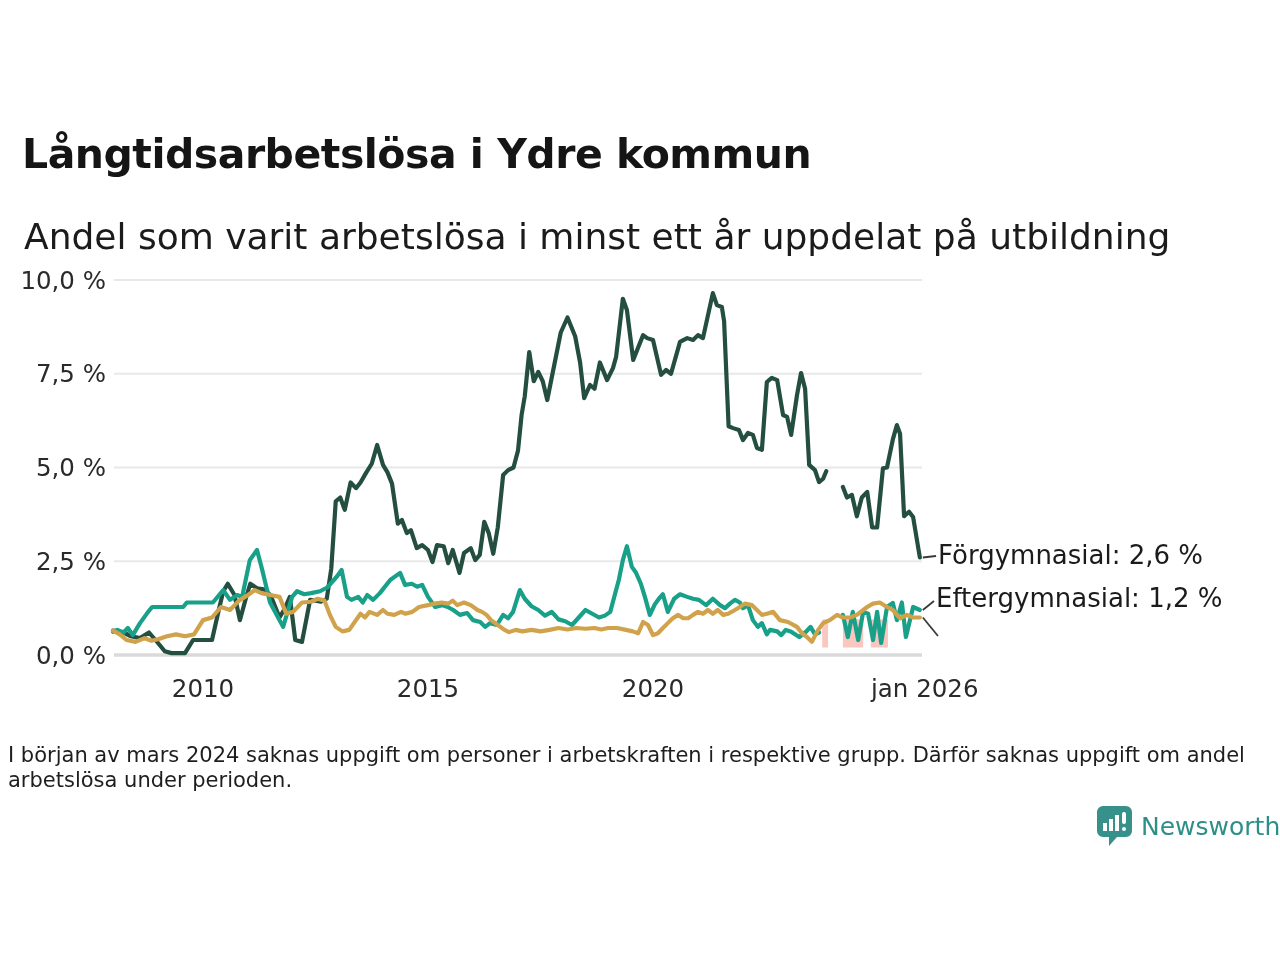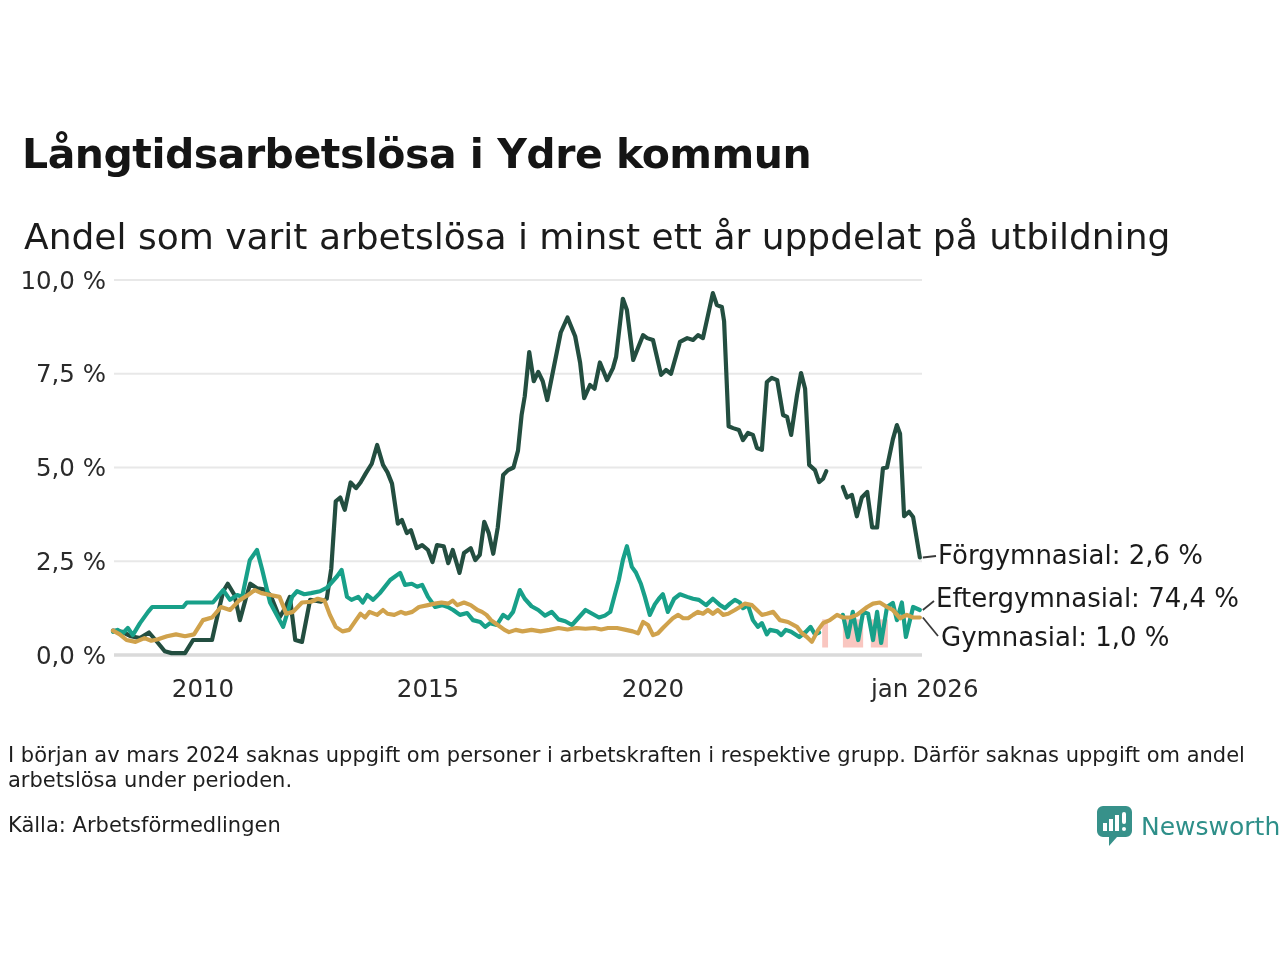--- a/index.html
+++ b/index.html
@@ -49,25 +49,23 @@
       <polyline points="842.9000000000012,487 846.9499999999975,497.5 851.9000000000033,494.875 856.8499999999988,516.25 861.8000000000045,497.5 867.1999999999996,491.875 872.1499999999951,527.5 877.1000000000008,527.5 882.9499999999955,468.25 887.000000000002,467.5 892.8499999999967,439.375 896.9000000000033,425.125 900.0500000000004,433.75 904.0999999999967,516.25 909.0500000000025,511.75 913.0999999999988,517 919.8500000000029,557.5" fill="none" stroke="#234e40" stroke-width="4.2" stroke-linejoin="round" stroke-linecap="round"></polyline>
       <polyline points="113,631.75 117.49999999999591,629.875 122.90000000000123,633.25 127.84999999999673,628 132.80000000000246,635.125 139.9999999999959,623.125 148.09999999999877,611.875 152.1499999999951,607 162.4999999999959,607 171.49999999999795,607 183.19999999999754,607 186.8000000000045,602.5 198.5000000000041,602.5 207.4999999999959,602.5 212.90000000000123,602.5 223.25000000000205,590.125 229.9999999999959,599.875 237.1999999999996,595 242.1499999999951,596.875 249.79999999999836,560.125 257.00000000000205,550 261.94999999999754,568.75 270.0500000000004,602.5 283.0999999999988,626.875 292.1000000000008,596.875 297.0499999999963,591.25 304.25,594.25 311.0000000000041,593.125 319.9999999999959,591.25 327.1999999999996,587.5 337.1000000000008,576.25 341.5999999999967,569.875 347.00000000000205,596.875 351.49999999999795,599.875 358.25000000000205,596.875 362.74999999999795,602.5 367.2500000000041,595 373.0999999999988,599.875 379.85000000000286,593.125 390.2000000000037,580 400.1000000000049,572.875 405.0500000000004,584.875 411.8000000000045,583.75 417.1999999999996,586.75 422.1499999999951,584.875 428,596.875 435.2000000000037,607 441.94999999999754,605.125 447.80000000000246,607 453.19999999999754,610 459.95000000000164,614.875 467.1499999999951,613 473,620.125 480.2000000000037,622 485.1499999999992,626.875 490.1000000000049,623.125 496.8499999999988,625 503.1500000000033,614.875 508.0999999999988,618.25 513.0500000000045,611.875 519.7999999999984,590.125 524.7500000000041,598.75 531.499999999998,606.25 538.250000000002,610 544.9999999999959,615.625 551.75,611.875 558.5000000000041,619.375 565.249999999998,621.25 572.000000000002,625 578.7499999999959,617.5 585.5,610 592.2500000000041,613.75 598.999999999998,617.5 604.8500000000029,615.625 610.249999999998,611.875 614.7500000000041,595 618.8000000000004,580 622.8499999999967,560.125 626.9000000000033,546.25 631.8499999999988,566.875 635.8999999999951,572.5 640.8500000000008,583.75 644.8999999999971,596.875 649.8500000000029,614.875 654.7999999999984,604.375 658.8500000000049,598.75 662.9000000000012,594.25 667.8499999999967,611.875 674.1500000000012,598.75 679.9999999999959,594.25 687.1999999999996,596.875 693.0500000000045,598.75 698.8999999999992,599.875 706.1000000000029,605.125 712.8499999999967,598.75 720.0500000000004,605.125 724.9999999999959,608.125 729.9500000000016,603.625 734.8999999999971,599.875 739.8500000000029,602.5 743,608.125 747.9499999999955,605.125 752.9000000000012,620.125 757.8499999999967,626.875 761.9000000000033,623.125 766.8499999999988,634.375 769.9999999999959,629.875 777.1999999999996,631.375 781.2499999999959,635.125 785.750000000002,629.875 791.1499999999971,631.75 799.25,637 806.0000000000041,631.75 810.5,626.875 814.9999999999959,634.375 819.0500000000025,632.5" fill="none" stroke="#18a089" stroke-width="4.2" stroke-linejoin="round" stroke-linecap="round"></polyline>
       <polyline points="842.9000000000012,614.875 847.8499999999967,637 852.8000000000025,611.875 858.1999999999975,640 863.1500000000033,611.875 868.0999999999988,613.75 873.0500000000045,640 877.1000000000008,611.875 881.1499999999971,643 887.000000000002,607 892.8499999999967,602.875 896.9000000000033,620.125 901.8499999999988,602.5 905.8999999999951,637 913.0999999999988,607 919.8500000000029,610" fill="none" stroke="#18a089" stroke-width="4.2" stroke-linejoin="round" stroke-linecap="round"></polyline>
       <polyline points="113,630.625 119.75000000000409,634.375 126.49999999999795,640 135.5,641.875 144.50000000000205,638.125 151.2499999999959,640.75 158,639.25 167.00000000000205,636.25 176.0000000000041,634.375 184.9999999999959,636.25 193.99999999999795,634.375 203,620.125 212.00000000000205,617.5 221.0000000000041,607 229.9999999999959,610 238.99999999999795,600.625 248,595 254.7500000000041,590.125 261.49999999999795,593.125 270.5,595 279.50000000000205,596.875 286.2499999999959,613.75 293,611.875 302.00000000000205,602.5 311.0000000000041,601.75 317.74999999999795,598.75 324.50000000000205,600.625 329.89999999999714,614.875 335.75000000000205,626.875 342.4999999999959,631.375 349.25,629.875 356.0000000000041,620.125 360.5,613.75 364.9999999999959,617.5 369.50000000000205,611.875 377.1499999999951,614.875 383,610 387.4999999999959,613.75 394.25,614.875 401.0000000000041,611.875 405.5,613.75 412.2500000000041,611.875 418.99999999999795,607 428,605.125 434.7500000000041,603.625 441.49999999999795,602.5 448.25000000000205,603.625 452.74999999999795,600.625 457.2500000000041,605.125 463.99999999999795,602.5 470.75000000000205,605.125 477.4999999999959,610 482.00000000000205,611.875 486.49999999999795,614.875 491.0000000000041,620.125 497.74999999999795,625 504.50000000000205,629.875 508.99999999999795,632.125 515.750000000002,629.875 522.4999999999959,631.375 531.499999999998,629.875 540.5,631.375 549.500000000002,629.875 558.5000000000041,628 567.4999999999959,629.5 576.499999999998,628 585.5,628.75 594.500000000002,628 601.2499999999959,629.5 608,628 617.000000000002,628 626.0000000000041,629.875 632.749999999998,631.375 638.1500000000033,633.25 643.0999999999988,622 648.0500000000045,625 653,635.125 657.9499999999955,633.25 662.9000000000012,628 667.8499999999967,623.125 672.8000000000025,618.25 678.1999999999975,614.875 683.1500000000033,618.25 688.0999999999988,618.25 693.0500000000045,614.875 698,611.875 702.9499999999955,613.75 707.9000000000012,610 712.8499999999967,613.75 717.8000000000025,610 723.1999999999975,614.875 728.1500000000033,613.75 734.8999999999971,610 739.8500000000029,607 744.7999999999984,603.625 752.000000000002,605.125 756.9499999999975,610 761.9000000000033,614.875 766.8499999999988,613.75 773.1500000000033,611.875 779.8999999999971,620.125 788,622 797.000000000002,626.875 801.9499999999975,633.25 806.9000000000033,637 811.8499999999988,641.875 818.1500000000033,629.875 823.0999999999988,623.125 829.8500000000029,620.125 837.0499999999963,614.875 842.9000000000012,617.5 850.1000000000049,617.5 856.8499999999988,614.875 867.1999999999996,607 873.0500000000045,603.625 879.7999999999984,602.5 887.000000000002,607 892.8499999999967,610 900.0500000000004,618.25 906.8000000000045,614.875 913.0999999999988,617.5 919.8500000000029,617.5" fill="none" stroke="#d0a24c" stroke-width="4.2" stroke-linejoin="round" stroke-linecap="round"></polyline>
       <line x1="922.8500000000029" y1="557.5" x2="936" y2="556" stroke="#3a3a3a" stroke-width="1.8"></line>
       <line x1="922.8500000000029" y1="610" x2="934" y2="601" stroke="#3a3a3a" stroke-width="1.8"></line>
       <line x1="922.8500000000029" y1="617.5" x2="938" y2="636" stroke="#3a3a3a" stroke-width="1.8"></line>
     </svg>
 
   <div class="txt end-label" id="end-label-0">Förgymnasial: 2,6 %</div>
-  <div class="txt end-label" id="end-label-1">Eftergymnasial: 74,4 %</div>
-  <div class="txt end-label" id="end-label-2">Gymnasial: 1,0 %</div>
+  <div class="txt end-label" id="end-label-1">Eftergymnasial: 1,2 %</div>
 
   <div class="txt" id="footnote">I början av mars 2024 saknas uppgift om personer i arbetskraften i respektive grupp. Därför saknas uppgift om andel arbetslösa under perioden.</div>
-  <div class="txt" id="source">Källa: Arbetsförmedlingen</div>
 
   <div class="txt" id="logo">
     <span style="display:inline-block;line-height:0;">
       <svg width="37" height="42" viewBox="0 0 37 42">
         <path d="M7 1 h23 a6 6 0 0 1 6 6 v19 a6 6 0 0 1 -6 6 h-9 l-8 9 v-9 h-6 a6 6 0 0 1 -6 -6 v-19 a6 6 0 0 1 6 -6 z" fill="#37918a"></path>
         <rect x="7" y="18" width="4" height="8" fill="#ffffff"></rect>
         <rect x="13" y="14" width="4" height="12" fill="#ffffff"></rect>
         <rect x="19" y="10" width="4" height="16" fill="#ffffff"></rect>
         <rect x="26" y="7" width="4" height="12" rx="2" fill="#ffffff"></rect>
         <rect x="26" y="22" width="4" height="4" rx="2" fill="#ffffff"></rect>

